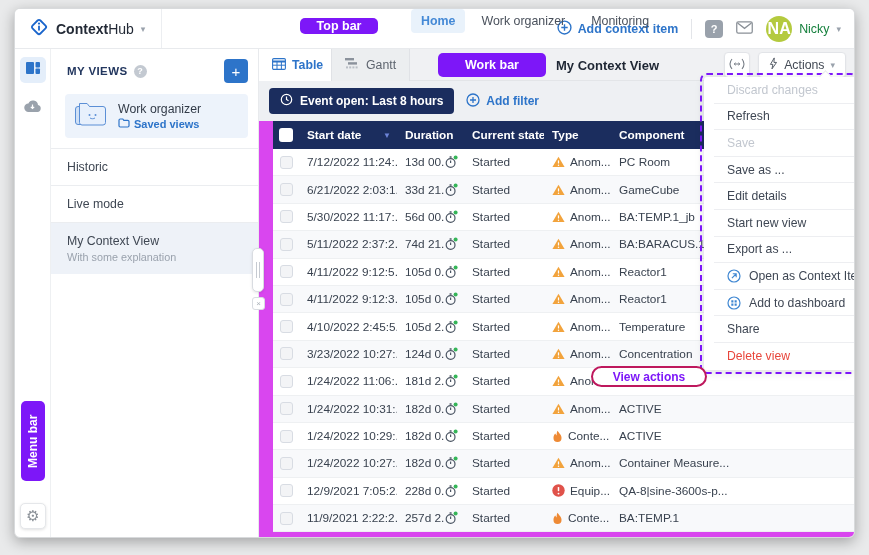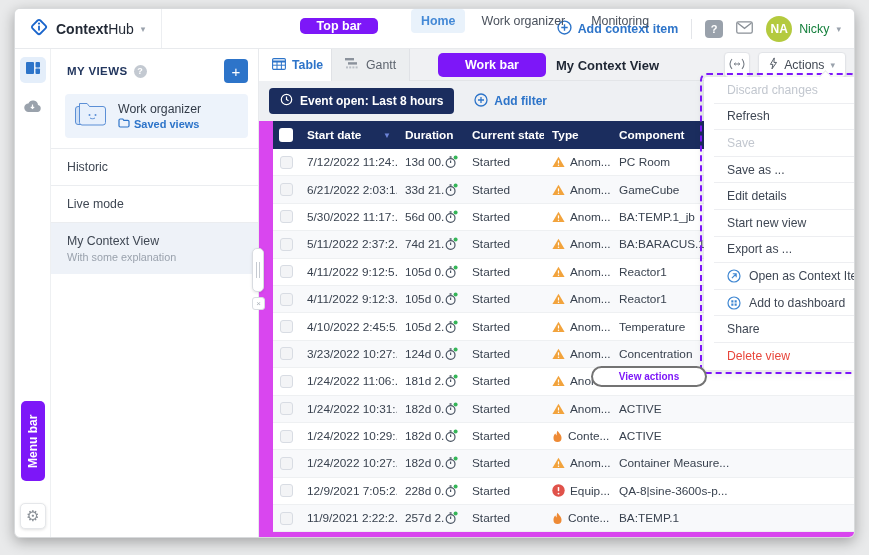--- a/index.html
+++ b/index.html
@@ -16,21 +16,21 @@
   .chev { color:#9aa2ac; font-size:9px; }
   .main-nav { position:absolute; left:396px; top:0; height:100%; display:flex; align-items:flex-start; gap:6px; }
   .nav-item { font-size:12.4px; color:#4a515c; padding:5px 10px; border-radius:4px; cursor:pointer; white-space:nowrap; }
   .nav-item.active { color:#4489d6; background:#e9f2fb; font-weight:600; }
   .topbar-right { margin-left:auto; display:flex; align-items:center; gap:13px; padding-right:13px; }
   .add-ctx { display:flex; align-items:center; gap:6px; background:none; border:none; color:#2d74c9; font-size:12.4px; font-weight:600; cursor:pointer; font-family:inherit; }
   .vdiv { width:1px; height:20px; background:#e3e5e9; }
   .help-btn { width:18px; height:18px; border:none; border-radius:4px; background:#99a1ab; color:#fff; font-size:11px; font-weight:700; cursor:pointer; }
   .mail-btn { background:none; border:none; cursor:pointer; display:flex; align-items:center; }
   .user { display:flex; align-items:center; gap:7px; cursor:pointer; }
-  .avatar { width:26px; height:26px; border-radius:50%; background:#b4ca3e; color:#fff; font-size:12px; font-weight:700; display:flex; align-items:center; justify-content:center; }
+  .avatar { width:26px; height:26px; border-radius:50%; background:#b4ca3e; color:#fff; font-size:16px; font-weight:700; display:flex; align-items:center; justify-content:center; }
   .uname { font-size:12.4px; color:#15803d; }
 
   
   .ann-badge { background:#7d17f8; color:#fff; font-weight:700; font-size:12.5px; border-radius:5px;
                display:flex; align-items:center; justify-content:center; z-index:30; }
   .top-bar-ann { position:absolute; left:285px; top:9px; width:78px; height:16px; }
   .vier { position:absolute; left:179px; top:4px; width:108px; height:24px; }
   .vert { position:absolute; left:6px; bottom:56px; width:24px; height:80px; writing-mode:vertical-rl; transform:rotate(180deg); font-size:12px; }
 
   
@@ -69,21 +69,21 @@
   .tabs-row { position:relative; height:32px; background:#f0f1f3; border-bottom:1px solid #e3e5e8; flex:none; }
   .tab { position:absolute; top:0; height:32px; display:flex; align-items:center; gap:6px; padding:0 13px; font-size:12.3px; cursor:pointer; }
   .tab.active { left:0; background:#fff; color:#2d74c9; font-weight:600; }
   .tab.t2 { left:72px; background:#eceef0; color:#5d646e; border-right:1px solid #e0e2e6; border-left:1px solid #e0e2e6; }
   .view-title { position:absolute; left:297px; top:0; height:32px; display:flex; align-items:center; font-size:13px; font-weight:700; color:#1e2633; }
   .tabs-right { position:absolute; right:8px; top:3px; display:flex; gap:8px; }
   .sq-btn { width:26px; height:26px; background:#fff; border:1px solid #e2e4e8; border-radius:4px; cursor:pointer;
             display:flex; align-items:center; justify-content:center; box-shadow:0 1px 2px rgba(0,0,0,.05); }
   .actions-btn { height:26px; background:#fff; border:1px solid #e2e4e8; border-radius:4px; cursor:pointer; display:flex; align-items:center; gap:6px;
                  padding:0 10px; font-size:12.3px; color:#434a55; font-family:inherit; box-shadow:0 1px 2px rgba(0,0,0,.05); }
-  .filter-row { height:40px; background:#eef0f3; display:flex; align-items:center; gap:20px; padding-left:10px; flex:none; }
+  .filter-row { height:40px; background:#eef0f3; display:flex; align-items:center; gap:12px; padding-left:10px; flex:none; }
   .chip { display:flex; align-items:center; gap:7px; background:#1b2d5e; color:#fff; font-size:12px; font-weight:600;
           height:26px; padding:0 11px; border-radius:4px; cursor:pointer; }
   .add-filter { display:flex; align-items:center; gap:6px; background:none; border:none; color:#2d74c9; font-size:12px; font-weight:600; cursor:pointer; font-family:inherit; }
 
   
   .table { margin-left:14px; flex:1; display:flex; flex-direction:column; overflow:hidden; }
   .thead, .tr { display:grid; grid-template-columns:26px 98px 67px 80px 67px 1fr; align-items:center; }
   .thead { height:28px; background:#1b2d5e; color:#fff; flex:none; }
   .th { font-size:11.8px; font-weight:600; padding-left:8px; display:flex; align-items:center; overflow:hidden; white-space:nowrap; }
   .th.cb { padding-left:0; justify-content:center; }
@@ -104,22 +104,22 @@
           box-shadow:0 2px 10px rgba(0,0,0,.14); outline:2px dashed #7d17f8; outline-offset:2px; z-index:25; }
   .menu-caret { position:absolute; top:-5px; right:24px; width:9px; height:9px; background:#fff; transform:rotate(45deg);
                 border-left:1px solid #e7e9ec; border-top:1px solid #e7e9ec; }
   .mi { height:26.6px; display:flex; align-items:center; gap:8px; padding-left:13px; font-size:12.2px; color:#3f4754;
         border-bottom:1px solid #edeef1; cursor:pointer; background:#fff; white-space:nowrap; overflow:hidden;margin-left:10px; }
   .mi:last-child { border-bottom:none; }
   .mi.dis { color:#c2c7cf; cursor:default; }
   .mi.danger { color:#e8463c; }
   .mi svg { flex:none; }
 
-  .va-badge { position:absolute; left:576px; top:357px; width:116px; height:21px; background:#fff; border:2px solid #737373;
-              border-radius:12px; color:#7d17f8; font-size:10px; font-weight:700; display:flex; align-items:center; justify-content:center; z-index:26; }
+  .va-badge { position:absolute; left:576px; top:357px; width:116px; height:21px; background:#fff; border:2px solid #be185d;
+              border-radius:12px; color:#7d17f8; font-size:12px; font-weight:700; display:flex; align-items:center; justify-content:center; z-index:26; }
 </style>
 </head>
 <body>
 
 <div class="stage">
   <div class="window">
 
     <header class="topbar">
       <div class="logo-block">
         <span>

